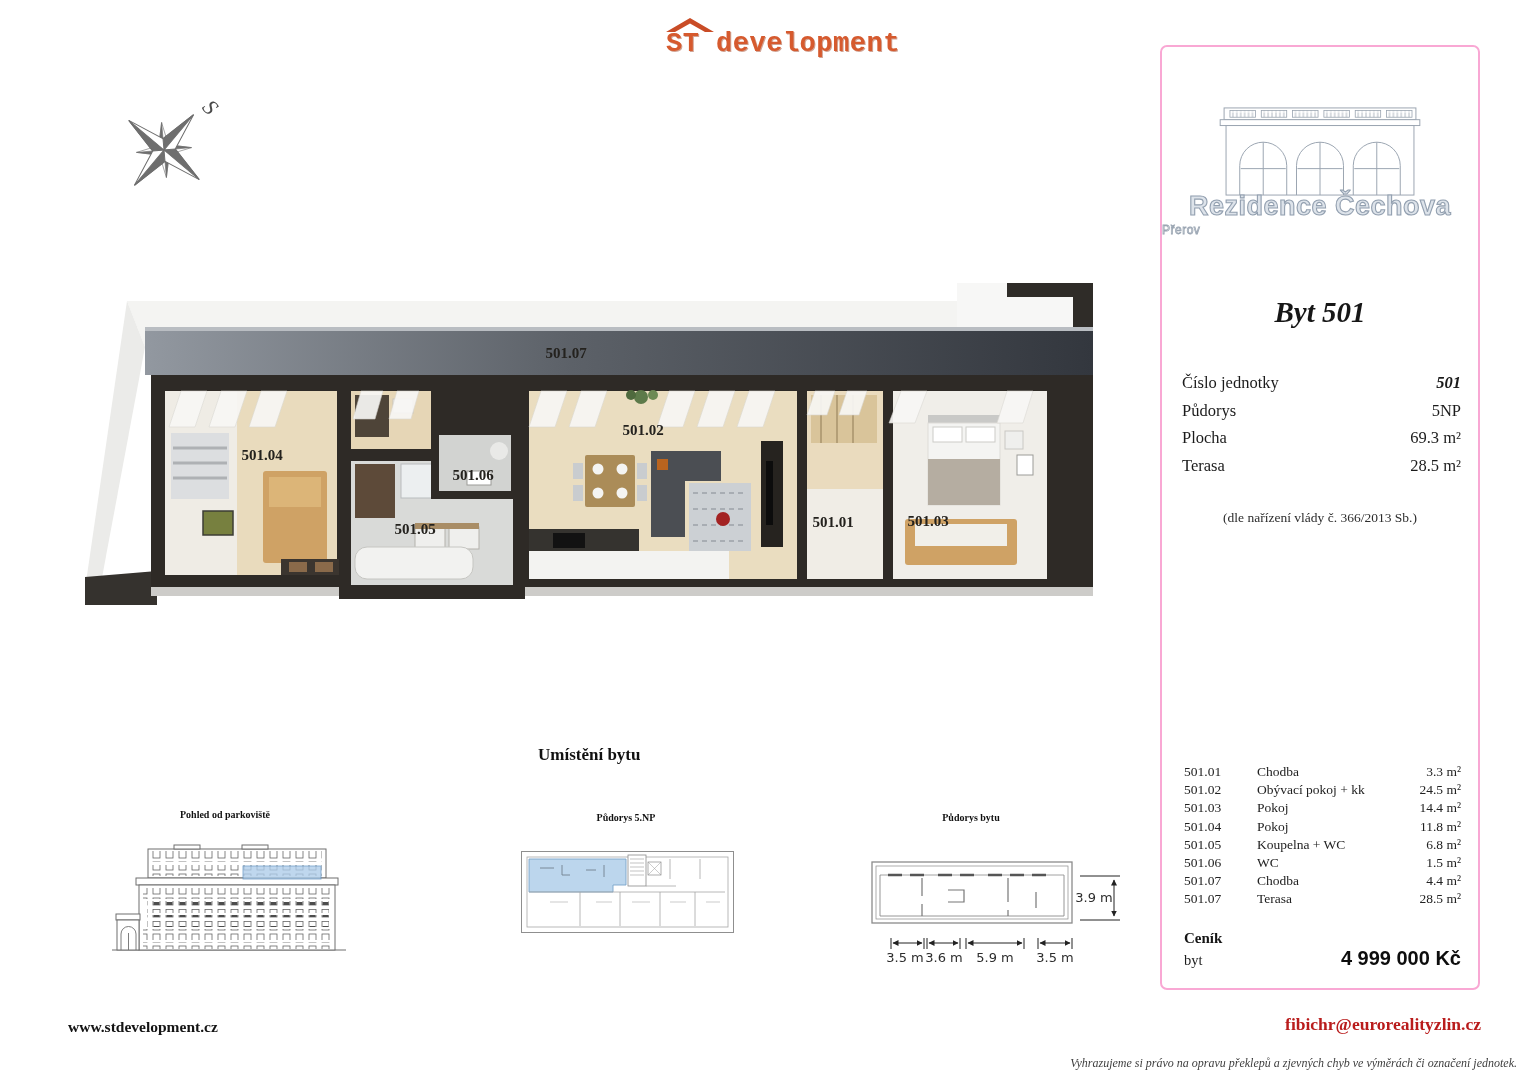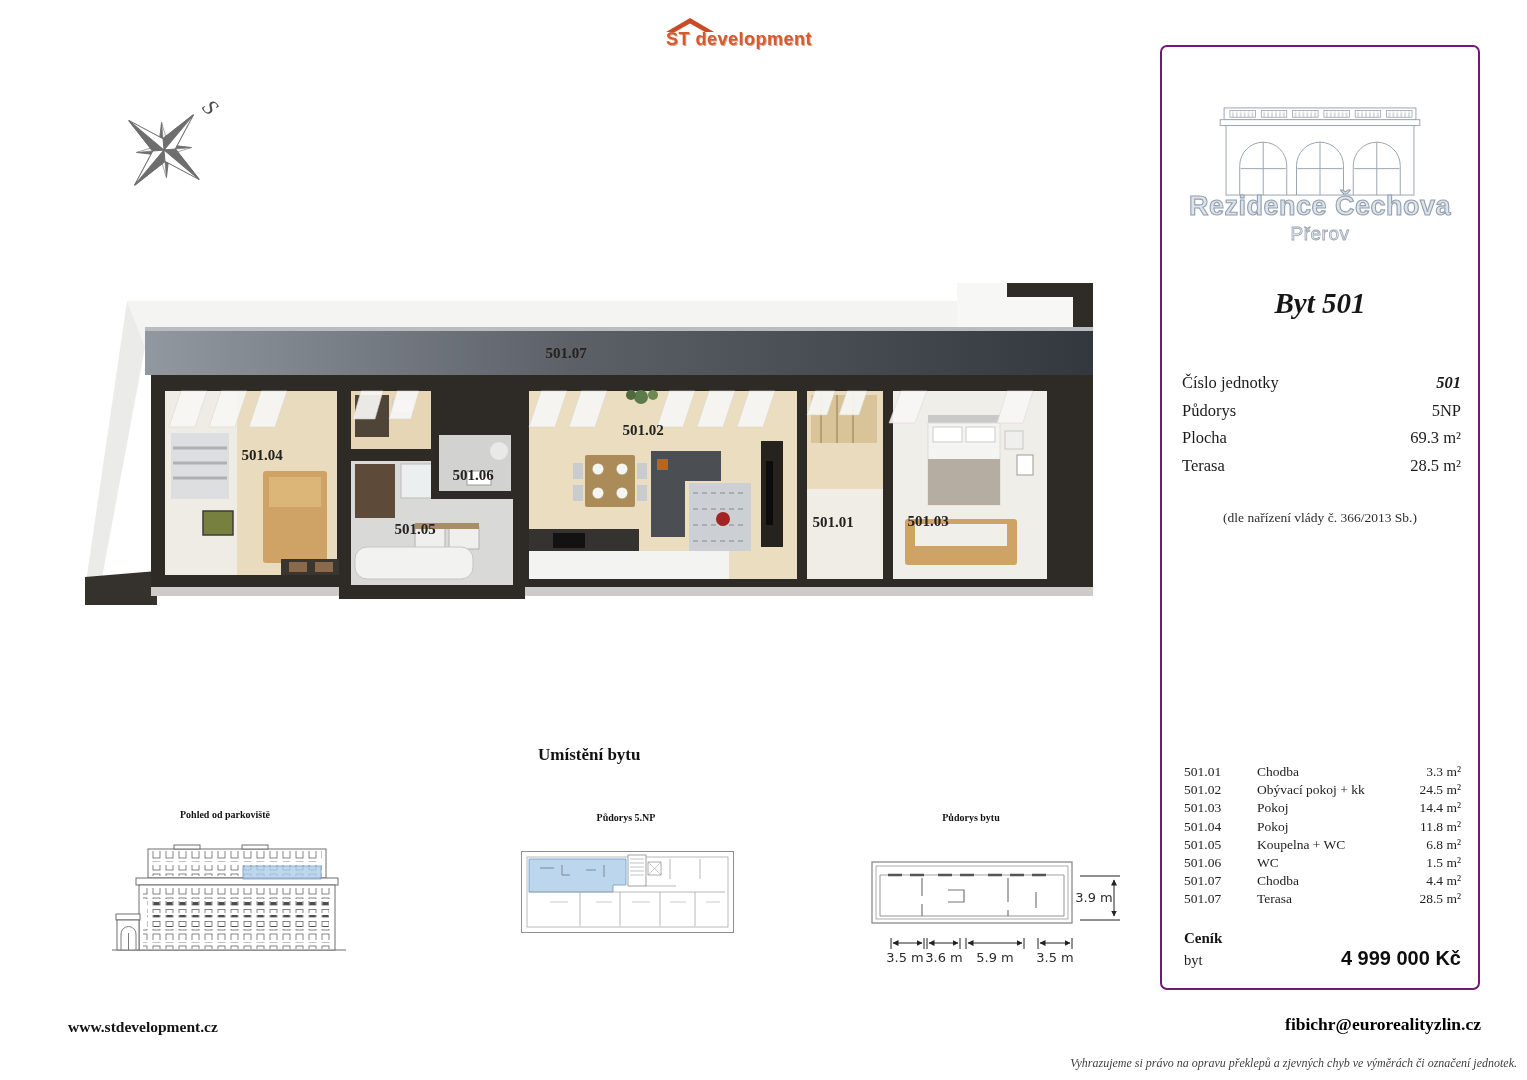--- a/index.html
+++ b/index.html
@@ -3,21 +3,21 @@
 <meta charset="utf-8">
 <style>
   html,body{margin:0;padding:0;}
   body{width:1527px;height:1080px;position:relative;background:#ffffff;
        font-family:"Liberation Serif",serif;color:#1d1d1d;overflow:hidden;}
 
   
   .logo{position:absolute;left:666px;top:16px;width:240px;height:48px;}
   .logo-roof{position:absolute;left:-2px;top:0;}
   .logo-text{position:absolute;left:0;top:13px;white-space:nowrap;
-    font-family:Liberation Sans, sans-serif;font-weight:700;font-size:18px;
+    font-family:Liberation Mono, monospace;font-weight:700;font-size:27px;
     color:#d65a2e;text-shadow:1px 1px 0 rgba(153,53,20,.45);letter-spacing:.5px;}
 
   
   .compass{position:absolute;left:112px;top:88px;}
 
   
   .plan3d{position:absolute;left:85px;top:283px;width:1015px;height:322px;}
   .plabel{font-family:"Liberation Serif",serif;font-weight:bold;font-size:15px;fill:#24221e;}
 
   
@@ -25,49 +25,49 @@
     font-weight:bold;font-size:17px;color:#111;}
   .diag-title{position:absolute;font-weight:bold;font-size:10px;color:#111;text-align:center;}
   .dt1{left:118px;top:809px;width:214px;}
   .dt2{left:540px;top:812px;width:172px;}
   .dt3{left:884px;top:812px;width:174px;}
   .dsvg{position:absolute;}
   .dimtxt{font-family:"DejaVu Sans","Liberation Sans",sans-serif;font-size:13px;fill:#2d2d2d;}
 
   
   .panel{position:absolute;left:1160px;top:45px;width:320px;height:945px;
-    border:2px solid #701a75;border-radius:7px;background:#fff;box-sizing:border-box;}
+    border:2px solid #f9a8d4;border-radius:7px;background:#fff;box-sizing:border-box;}
   .facade{position:absolute;top:58px;left:50%;transform:translateX(-50%);}
   .project-name{position:absolute;top:144px;left:0;right:0;text-align:center;
     font-family:"Liberation Sans",sans-serif;font-weight:700;font-size:27px;letter-spacing:.5px;
     color:#dde3ea;-webkit-text-stroke:1.1px #93a0b0;}
-  .city{position:absolute;top:176px;left:0;right:0;text-align:center;
-    font-family:"Liberation Sans",sans-serif;font-size:19px;letter-spacing:.5px;
+  .city{position:absolute;top:176px;left:0;right:0;
+    font-family:"Liberation Sans",sans-serif;font-size:12px;letter-spacing:.5px;
     color:#eef1f4;-webkit-text-stroke:0.8px #9aa5b2;}
-  .unit-title{position:absolute;top:240px;left:0;right:0;text-align:center;
+  .unit-title{position:absolute;top:249px;left:0;right:0;text-align:center;
     font-weight:bold;font-style:italic;font-size:29px;color:#161616;}
   .details{position:absolute;top:322px;left:20px;right:17px;}
   .detail-row{display:flex;justify-content:space-between;line-height:27.6px;font-size:16.5px;color:#1b1b1b;}
   .dv-em{font-weight:bold;font-style:italic;}
   .note{position:absolute;top:463px;left:0;right:0;text-align:center;
     font-size:13.5px;color:#2c2c2c;}
   .rooms{position:absolute;top:716px;left:22px;right:17px;}
   .room-row{display:flex;line-height:18.2px;font-size:13.5px;color:#222;}
   .rc{width:73px;}
   .rn{flex:1;}
   .ra{text-align:right;}
   .pricing{position:absolute;top:882px;left:22px;right:17px;}
   .price-title{font-weight:bold;font-size:15px;color:#161616;line-height:18px;}
   .price-row{display:flex;justify-content:space-between;align-items:baseline;}
   .price-item{font-size:14.5px;}
   .price-value{font-family:"Liberation Sans",sans-serif;font-weight:700;font-size:20px;color:#0d0d0d;}
 
   
   .website{position:absolute;left:68px;top:1018px;font-weight:bold;font-size:15.5px;color:#141414;}
-  .email{position:absolute;right:46px;top:1014px;font-weight:bold;font-size:17.5px;color:#000000;}
+  .email{position:absolute;right:46px;top:1014px;font-weight:bold;font-size:17.5px;color:#b91c1c;}
   .disclaimer{position:absolute;right:10px;top:1056px;font-style:italic;font-size:12px;color:#3e3e3e;}
 </style>
 </head>
 <body>
 
 <div class="logo">
   <svg class="logo-roof" width="52" height="17" viewBox="0 0 52 17">
     <path d="M2,16 L26,2 L50,16 L41,16 L26,7.5 L11,16 Z" fill="#c94c26"></path>
   </svg>
   <div class="logo-text"><span>ST</span>&nbsp;<span>development</span></div>

